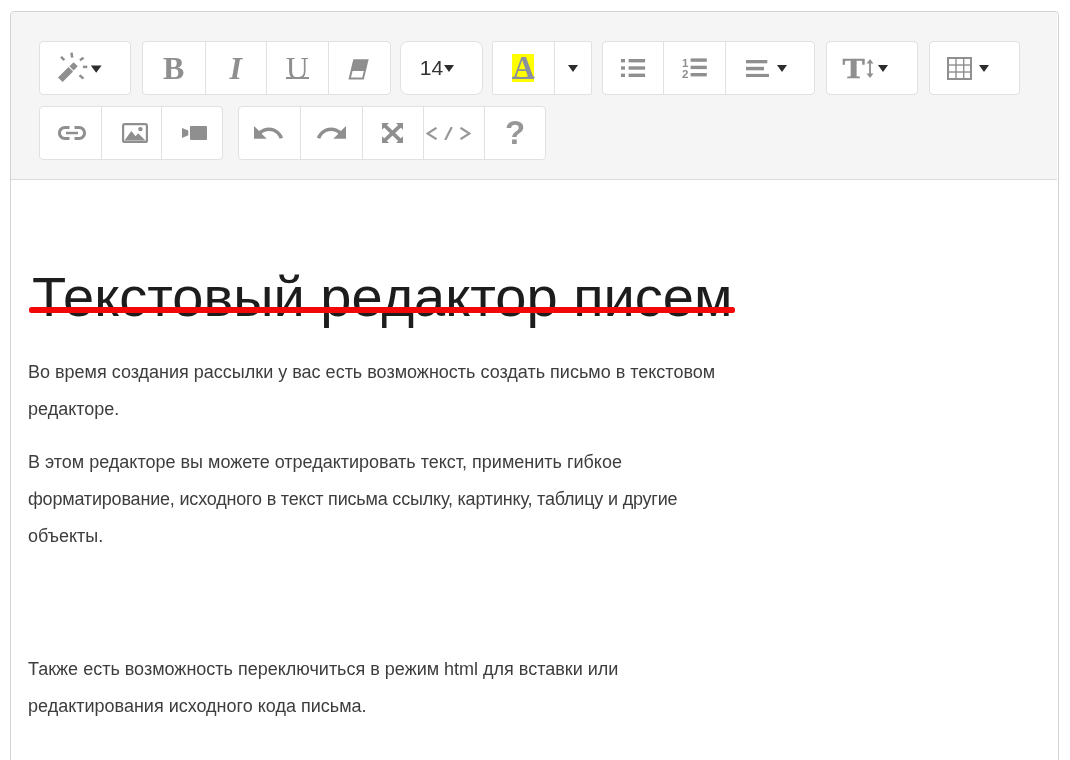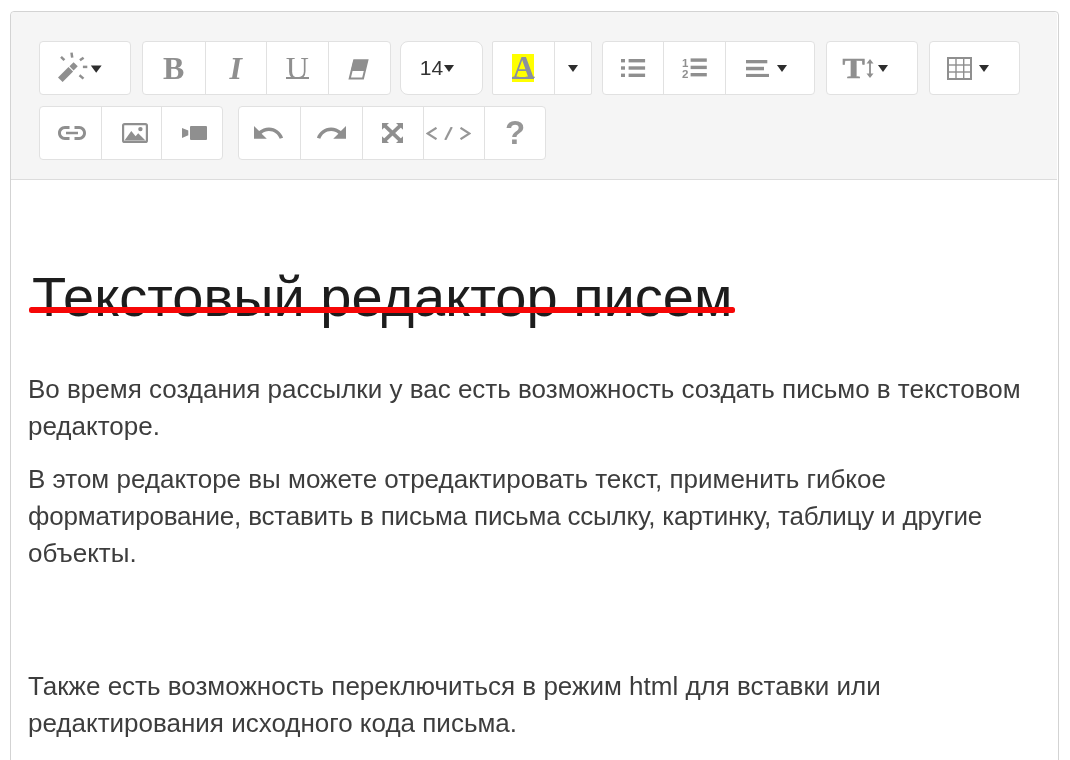--- a/index.html
+++ b/index.html
@@ -6,21 +6,21 @@
 .panel{position:absolute;left:10px;top:11px;width:1047px;height:900px;border:1px solid #d3d3d3;border-radius:4px;background:#fff;}
 .toolbar{position:absolute;left:11px;top:12px;width:1046px;height:167px;background:#f5f5f5;border-bottom:1px solid #dcdcdc;border-radius:4px 4px 0 0;}
 .grp{position:absolute;display:flex;height:54px;background:#fff;border:1px solid #e1e1e1;border-radius:4px;box-sizing:border-box;}
 .btn{display:flex;align-items:center;justify-content:center;box-sizing:border-box;height:100%;}
 .btn+.btn{border-left:1px solid #e1e1e1;}
 .car{width:0;height:0;border-left:5.5px solid transparent;border-right:5.5px solid transparent;border-top:7.3px solid #2d2d2d;display:inline-block;}
 svg{display:block;}
 
 .h1{position:absolute;left:32px;top:238px;font-size:56px;line-height:62px;color:#1d1d1d;white-space:nowrap;margin-top:28px;}
 .redline{position:absolute;left:29px;top:307px;width:706px;height:5.5px;background:#f60707;border-radius:2.5px;}
-.p{position:absolute;left:28px;font-size:26px;line-height:37px;color:#3d3d3d;white-space:nowrap;margin-top:17px;}
+.p{position:absolute;left:28px;font-size:18px;line-height:37px;color:#3d3d3d;white-space:nowrap;}
 </style>
 </head>
 <body>
 <div class="panel"></div>
 <div class="toolbar"></div>
 
 <div class="grp" style="left:39px;top:41px;width:92px;">
   <div class="btn" style="width:100%;position:relative;">
     <svg style="position:absolute;left:15px;top:8px;" width="48" height="34" viewBox="55 50 48 34">
       <g fill="none" stroke="#8f8f8f" stroke-width="2.5">
@@ -184,14 +184,14 @@
     </svg>
   </div>
   <div class="btn" style="width:61px;">
       <span style="font-weight:bold;font-size:33px;color:#979797;">?</span>
     </div>
 </div>
 
 <div class="h1">Текстовый редактор писем</div>
 <div class="redline"></div>
 <div class="p" style="top:354px;">Во время создания рассылки у вас есть возможность создать письмо в текстовом<br>редакторе.</div>
-<div class="p" style="top:444px;">В этом редакторе вы можете отредактировать текст, применить гибкое<br><span style="letter-spacing:-0.19px;">форматирование, вставить в письма письма ссылку, картинку, таблицу и другие</span><br>объекты.</div>
+<div class="p" style="top:444px;">В этом редакторе вы можете отредактировать текст, применить гибкое<br><span style="letter-spacing:-0.19px;">форматирование, исходного в текст письма ссылку, картинку, таблицу и другие</span><br>объекты.</div>
 <div class="p" style="top:651px;">Также есть возможность переключиться в режим html для вставки или<br>редактирования исходного кода письма.</div>
 
 </body></html>

